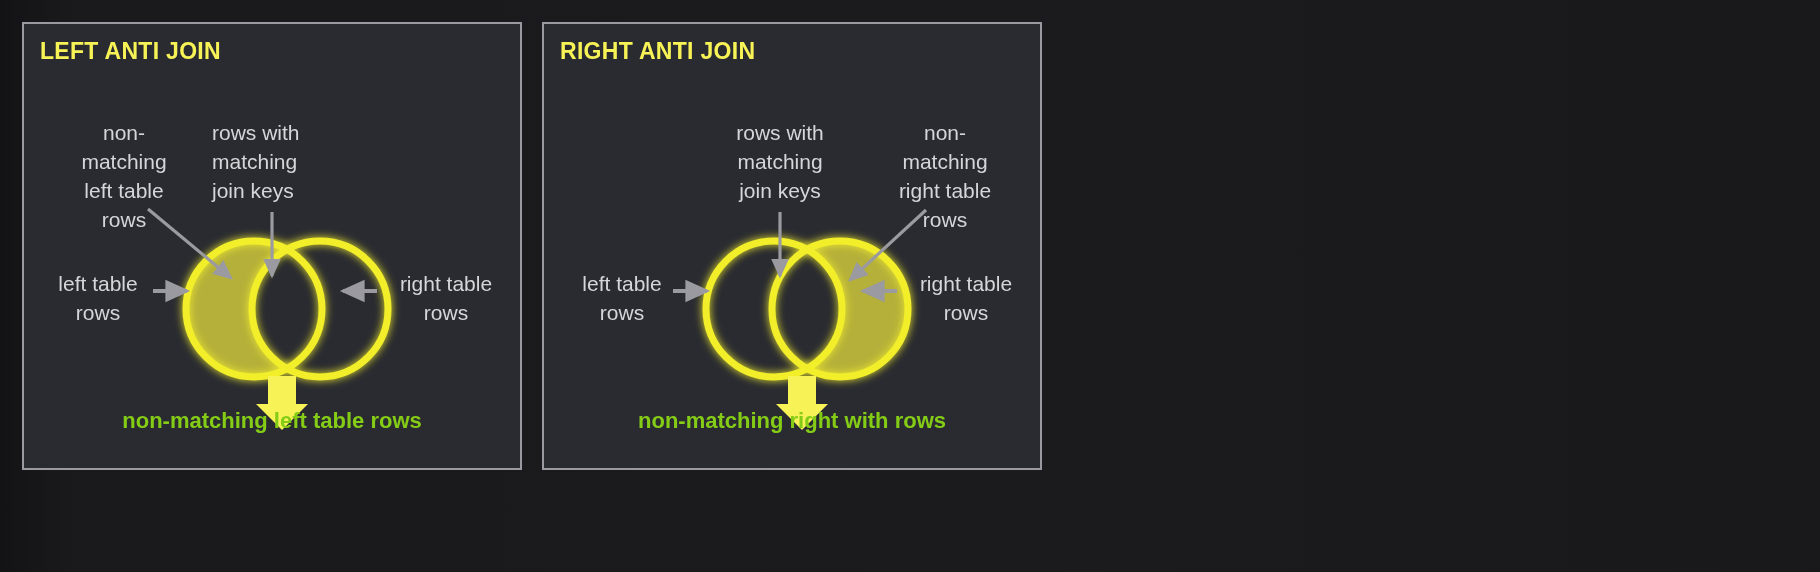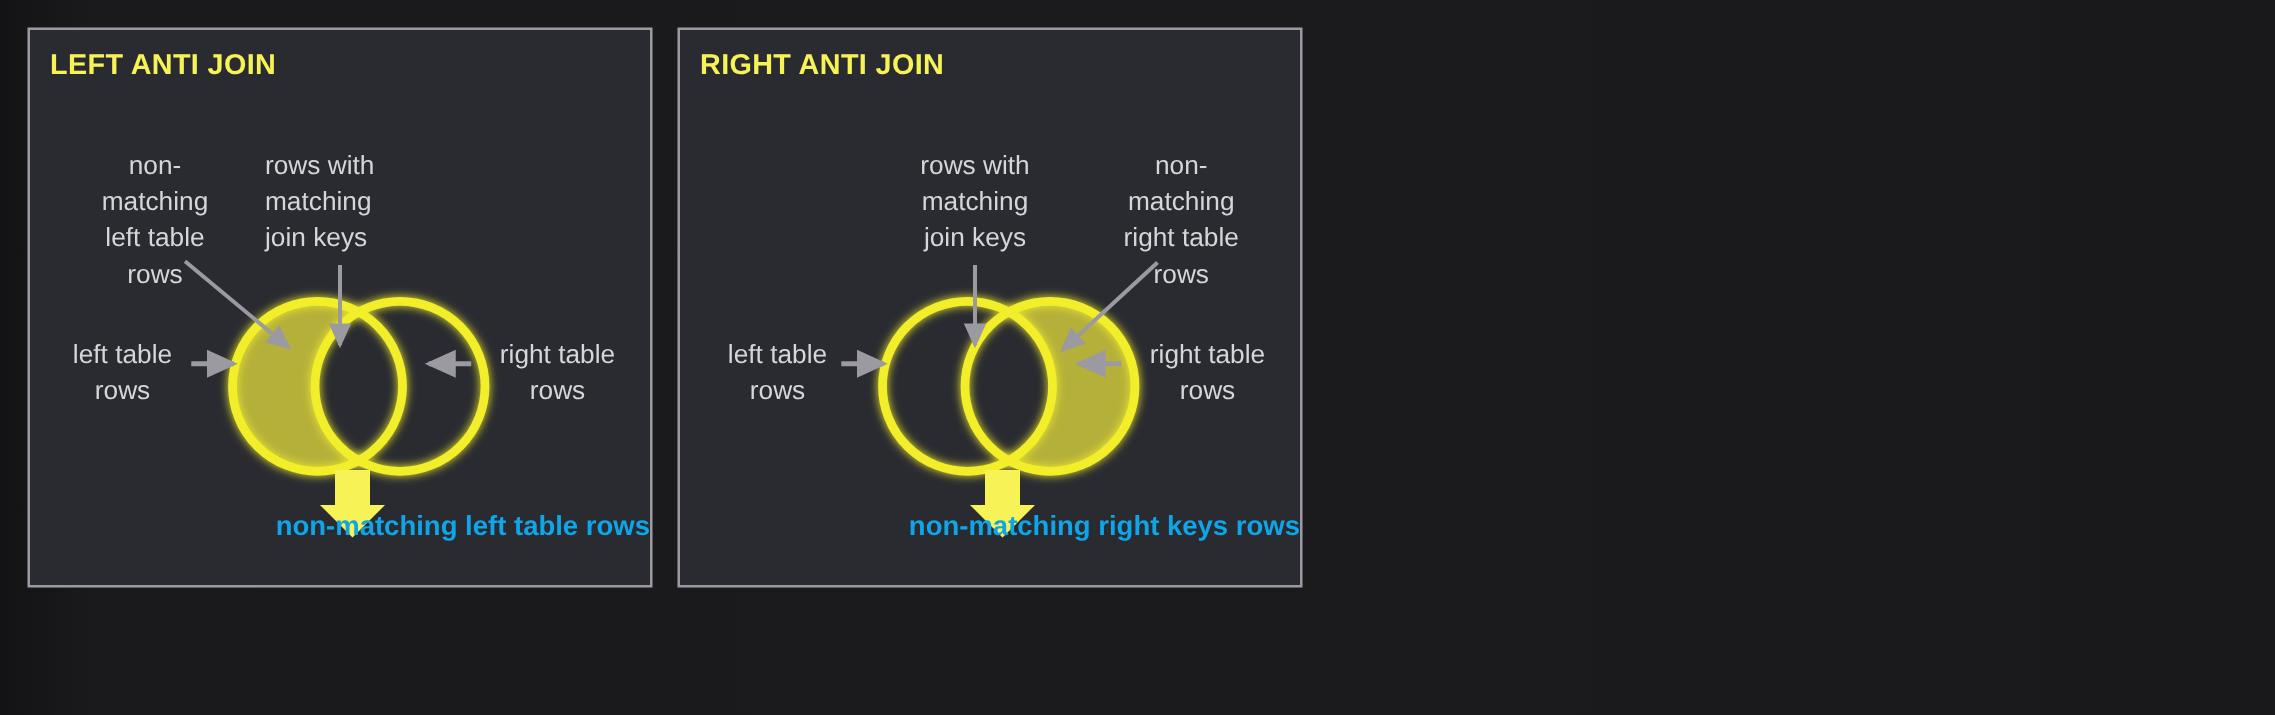--- a/index.html
+++ b/index.html
@@ -49,24 +49,24 @@
     line-height: 29px;
     white-space: pre-line;
   }
   .note.center { text-align: center; }
   .note.left   { text-align: left; }
 
   .bottom-caption {
     position: absolute;
     left: 0;
     width: 100%;
-    text-align: right;
+    text-align: center;
     font-size: 22px;
     font-weight: bold;
-    color: #0ea5e9;
+    color: #84cc16;
     white-space: nowrap;
   }
 </style>
 </head>
 <body>
 
 <div class="stage">
 
   <div class="panel" id="panel-left">
     <div class="panel-title">LEFT ANTI JOIN</div>
@@ -176,16 +176,16 @@
 
       <line x1="382" y1="186" x2="306" y2="256" stroke="#9a9aa0" stroke-width="3.2" marker-end="url(#arrHeadR)"></line>
 
       <line x1="129" y1="267" x2="163" y2="267" stroke="#9a9aa0" stroke-width="4" marker-end="url(#arrHeadR)"></line>
 
       <line x1="353" y1="267" x2="319" y2="267" stroke="#9a9aa0" stroke-width="4" marker-end="url(#arrHeadR)"></line>
 
       <path d="M244,352 L272,352 L272,380 L284,380 L258,406 L232,380 L244,380 Z" fill="#f7f356"></path>
     </svg>
 
-    <div class="bottom-caption" style="top:384px;">non-matching right keys rows</div>
+    <div class="bottom-caption" style="top:384px;">non-matching right with rows</div>
   </div>
 
 </div>
 
 </body></html>

